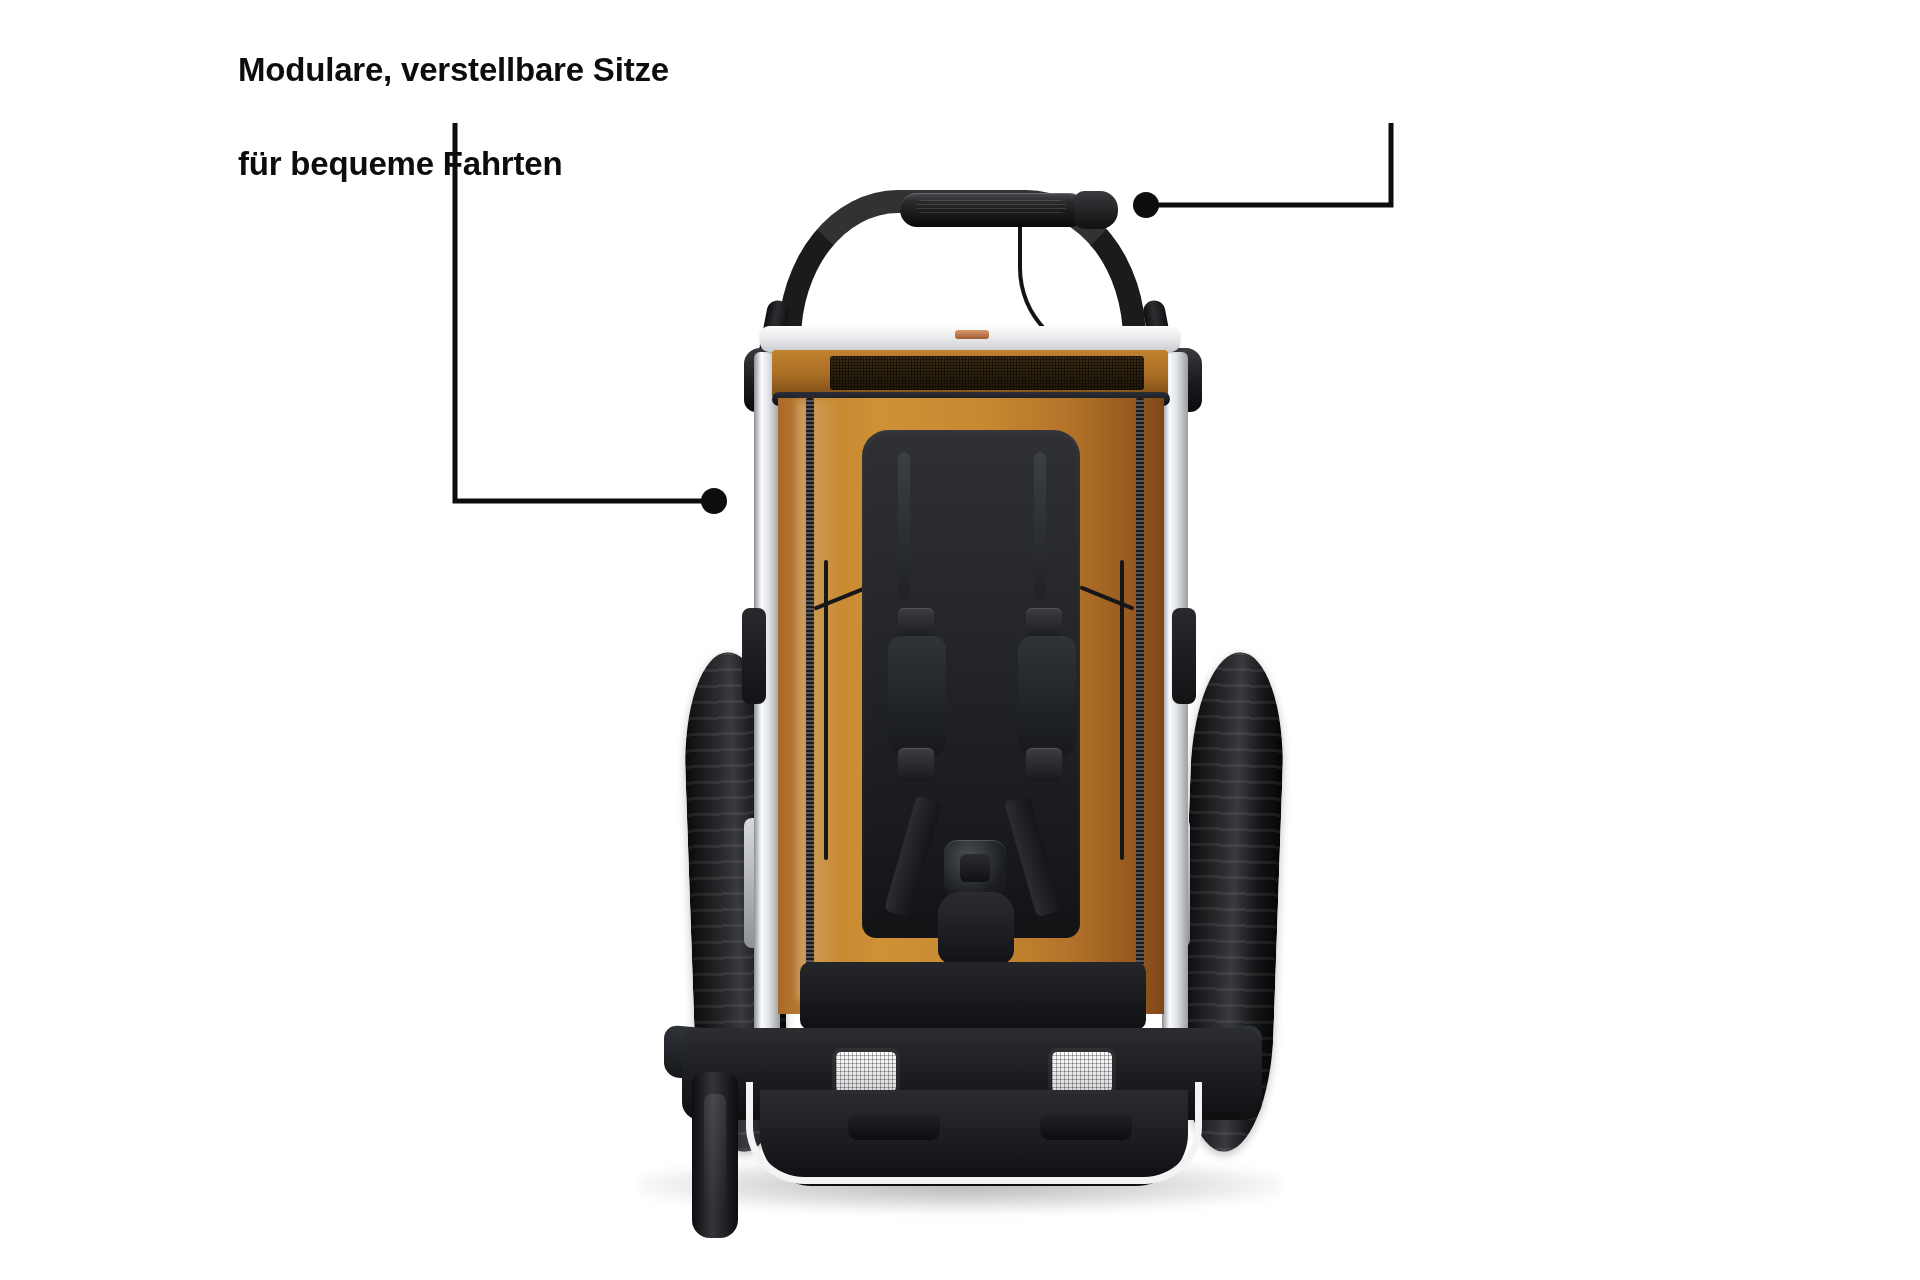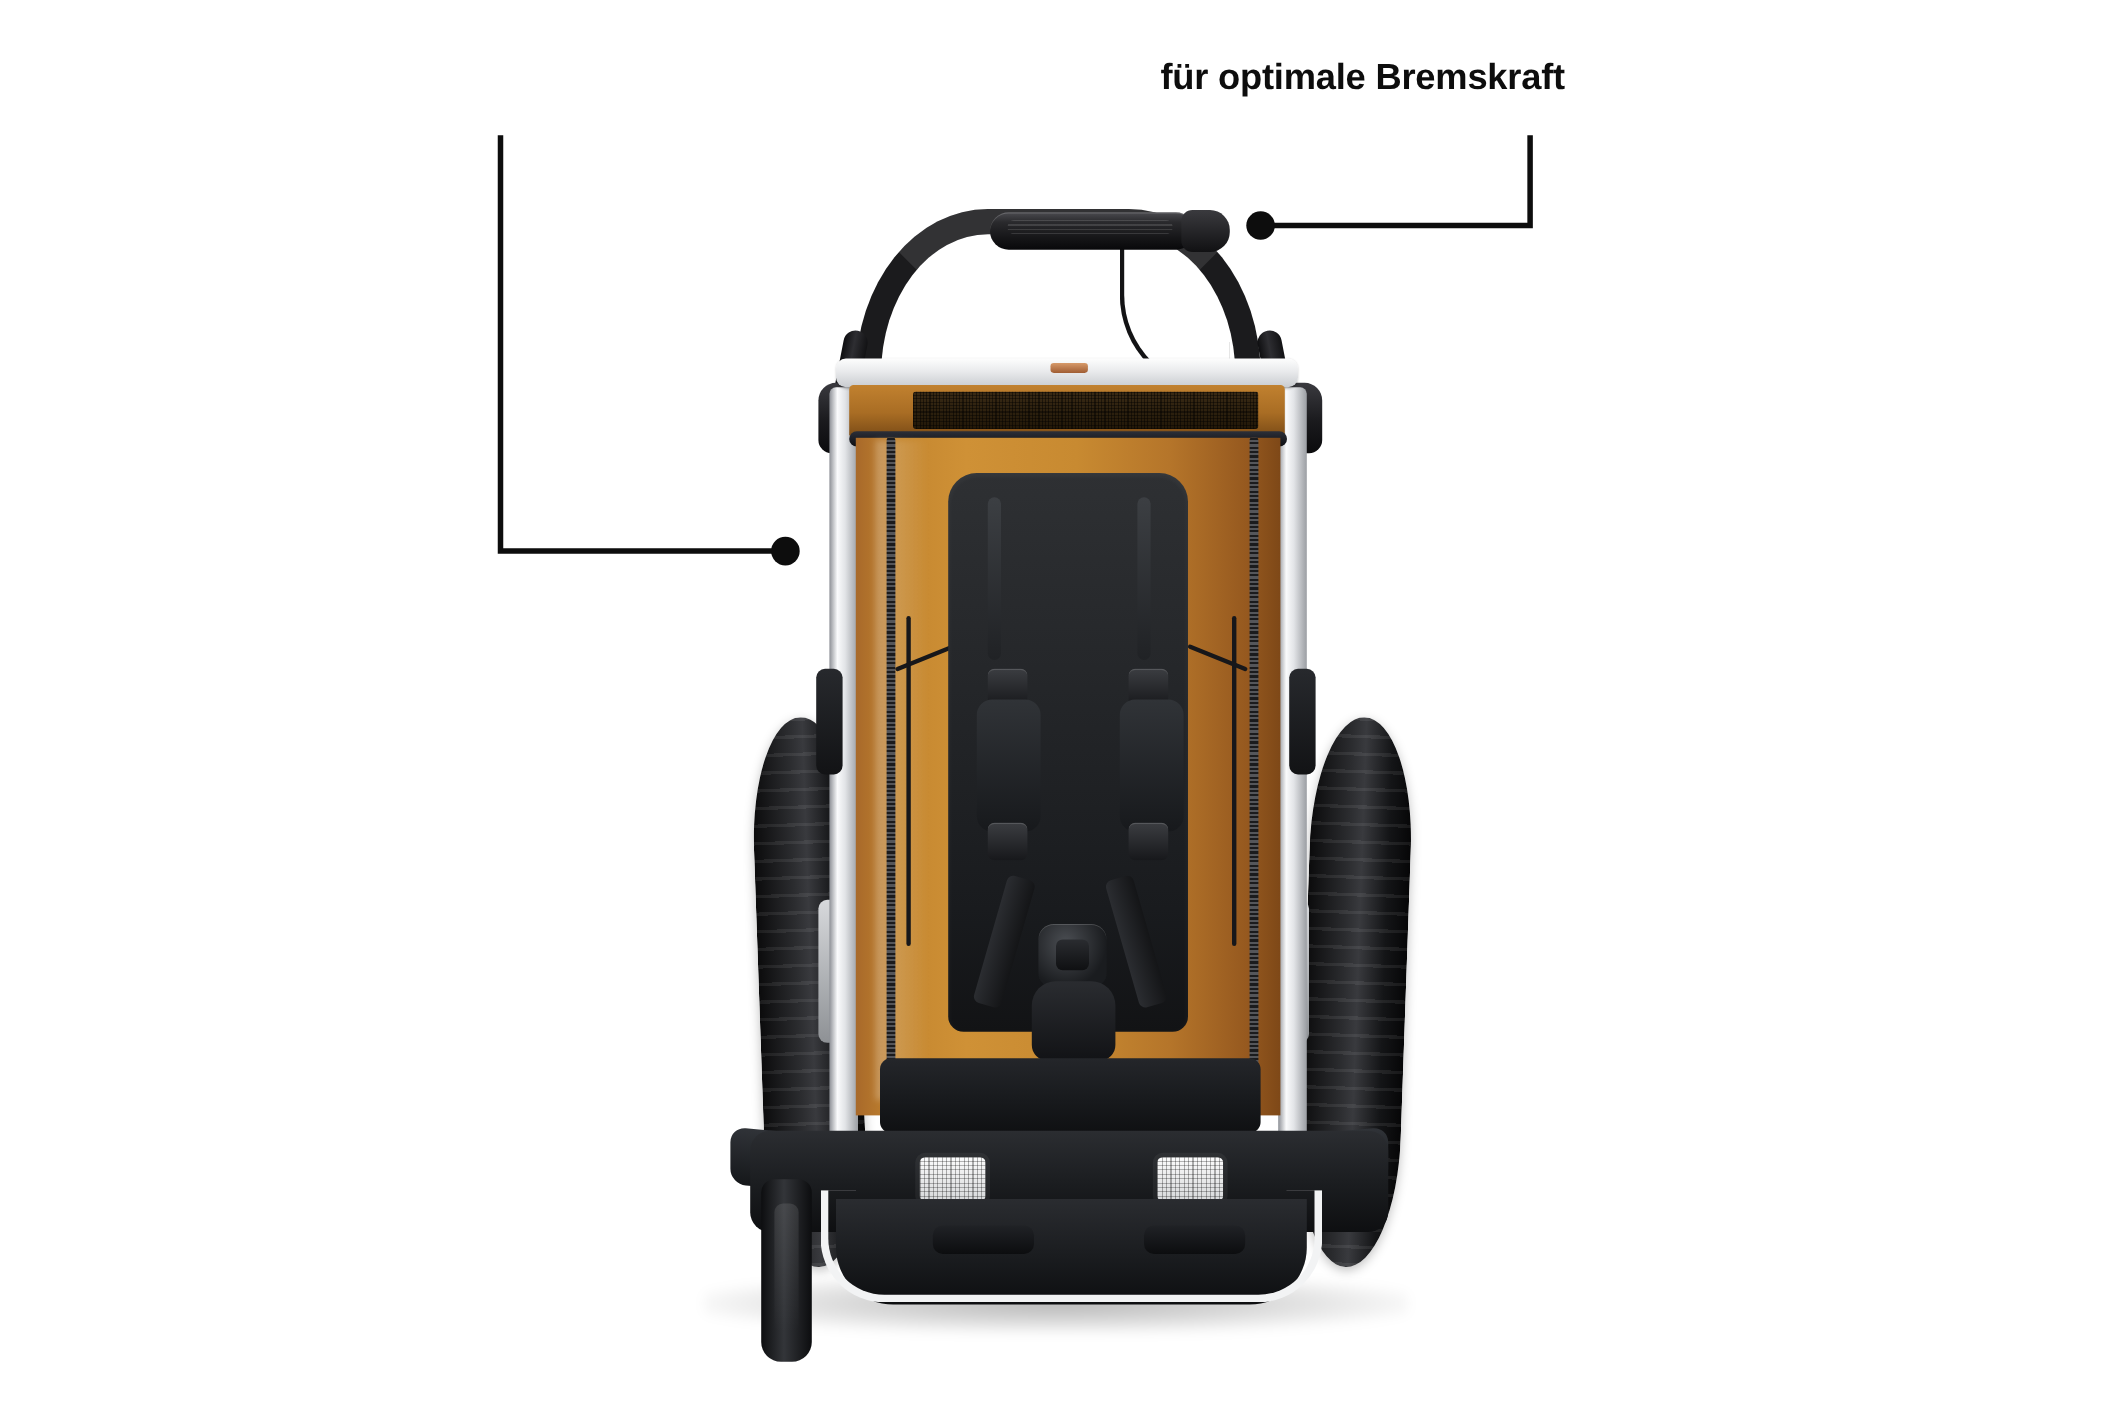--- a/index.html
+++ b/index.html
@@ -481,18 +481,21 @@
 
   <svg id="leaders" viewBox="0 0 1920 1280">
 
     <polyline id="leader-left-path" fill="none" stroke="#0d0d0d" stroke-width="5" points="455,123 455,501 706,501"></polyline>
     <circle id="leader-left-dot" cx="714" cy="501" r="13" fill="#0d0d0d"></circle>
 
     <polyline id="leader-right-path" fill="none" stroke="#0d0d0d" stroke-width="5" points="1391,123 1391,205 1154,205"></polyline>
     <circle id="leader-right-dot" cx="1146" cy="205" r="13" fill="#0d0d0d"></circle>
   </svg>
 
+  <div class="callout-label" id="label-left">
+    <div>Modulare, verstellbare Sitze</div>
+    <div>für bequeme Fahrten</div>
+  </div>
 
   <div class="callout-label" id="label-right">
-    <div>für optimale Bremskraft</div>
   </div>
 
 </div>
 
 </body></html>

